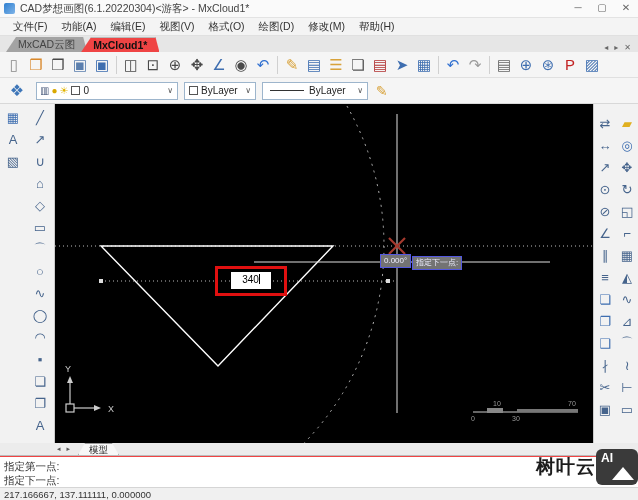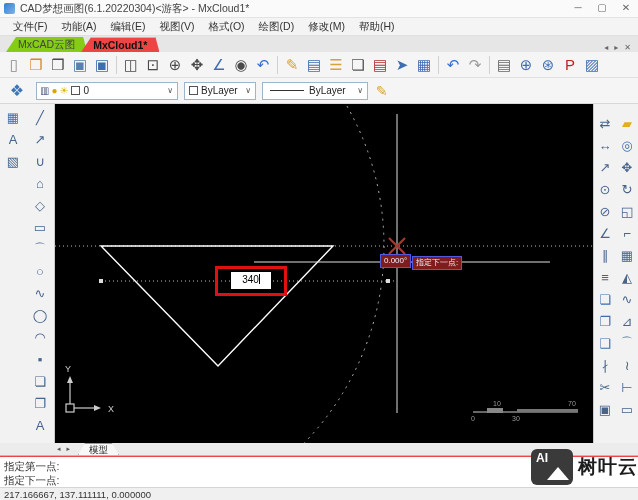--- a/index.html
+++ b/index.html
@@ -12,21 +12,21 @@
   #title-text { font-size:10.5px; color:#444; white-space:nowrap; }
   #win-controls { margin-left:auto; display:flex; }
   #win-controls .wbtn { width:24px; height:17px; text-align:center; line-height:16px; font-size:10px; color:#666; }
 
   
   #menubar { position:absolute; left:0; top:18px; width:638px; height:18px; background:#f4f4f4; border-bottom:1px solid #e0e0e0; display:flex; align-items:center; padding-left:6px; }
   .menu-item { padding:0 7px; font-size:10.5px; color:#333; line-height:17px; white-space:nowrap; }
 
   
   #tabbar { position:absolute; left:0; top:36px; width:638px; height:16px; background:#e6e6e6; display:flex; align-items:flex-end; padding-left:6px; }
-  .doc-tab { height:15px; line-height:14px; font-size:10.5px; padding:0 12px; color:#444; background:#84cc16; clip-path:polygon(10px 0,calc(100% - 4px) 0,100% 100%,0 100%); margin-right:-6px; }
+  .doc-tab { height:15px; line-height:14px; font-size:10.5px; padding:0 12px; color:#444; background:#a3a3a3; clip-path:polygon(10px 0,calc(100% - 4px) 0,100% 100%,0 100%); margin-right:-6px; }
   .doc-tab.active { background:#ef4444; font-weight:bold; color:#111; z-index:2; border-top:1px solid #bbb; }
   #tab-controls { margin-left:auto; display:flex; align-items:center; padding-right:4px; }
   #tab-controls .tctl { font-size:8px; color:#666; padding:0 3px; }
 
   
   #toolbar-main { position:absolute; left:0; top:52px; width:638px; height:26px; background:#f5f5f5; border-bottom:1px solid #e0e0e0; display:flex; align-items:center; padding-left:3px; }
   .tgroup { display:flex; align-items:center; }
   .tsep { width:1px; height:18px; background:#d0d0d0; margin:0 3px; }
   .tbtn { width:22px; height:22px; display:flex; align-items:center; justify-content:center; font-size:15px; color:#46648c; }
 
@@ -48,21 +48,21 @@
   #left-tools { position:absolute; left:0; top:0; width:55px; height:339px; background:#f2f2f2; border-right:1px solid #ccc; display:flex; }
   .vcol { display:flex; flex-direction:column; align-items:center; }
   .vbtn { width:22px; height:22px; display:flex; align-items:center; justify-content:center; font-size:13px; color:#46648c; }
   #left-col-a { width:26px; padding-top:2px; }
   #left-col-b { width:28px; padding-top:2px; }
   #right-tools { position:absolute; left:593px; top:0; width:45px; height:339px; background:#f2f2f2; border-left:1px solid #ccc; display:grid; grid-template-columns:22px 22px; align-content:start; padding-top:8px; }
 
   
   #canvas { position:absolute; left:55px; top:0; width:538px; height:339px; background:#000; overflow:hidden; }
   #geom { position:absolute; left:0; top:0; z-index:1; }
-  .badge { position:absolute; z-index:3; background:#7f1d1d; border:1px solid #5358e0; color:#eef; font-size:8px; line-height:10px; padding:1px 3px; white-space:nowrap; }
+  .badge { position:absolute; z-index:3; background:#737373; border:1px solid #5358e0; color:#eef; font-size:8px; line-height:10px; padding:1px 3px; white-space:nowrap; }
   #angle-badge { left:325px; top:150px; }
   #prompt-badge { left:357px; top:152px; }
   #highlight-box { position:absolute; left:160px; top:162px; width:72px; height:30px; border:3px solid #e01010; z-index:4; }
   #dyn-input { position:absolute; left:176px; top:168px; width:40px; height:17px; background:#fff; color:#000; font-size:10px; line-height:16px; text-align:center; z-index:5; }
   #dyn-input .caret { display:inline-block; width:1px; height:10px; background:#000; vertical-align:-1px; }
 
   
   #modelbar { position:absolute; left:0; top:443px; width:638px; height:13px; background:#ececec; border-bottom:1px solid #bbb; display:flex; align-items:center; }
   #model-nav { margin-left:57px; font-size:7px; color:#555; letter-spacing:2px; }
   #model-tab { margin-left:6px; background:#f8f8f8; border:1px solid #999; border-bottom:none; font-size:9.5px; line-height:11px; padding:0 10px; clip-path:polygon(7px 0,calc(100% - 7px) 0,100% 100%,0 100%); }
@@ -315,18 +315,18 @@
 <div id="cmdline">
   <div class="cmd-row">指定第一点:</div>
   <div class="cmd-row">指定下一点:</div>
 </div>
 
 <div id="statusbar">
   <div id="coords">217.166667,  137.111111,  0.000000</div>
 </div>
 
 <div id="watermark">
+  <div id="wm-text">树叶云</div>
   <div id="wm-logo">
     <span class="ai">AI</span>
     <span class="mountain"></span>
   </div>
-  <div id="wm-text">树叶云</div>
 </div>
 
 </body></html>

